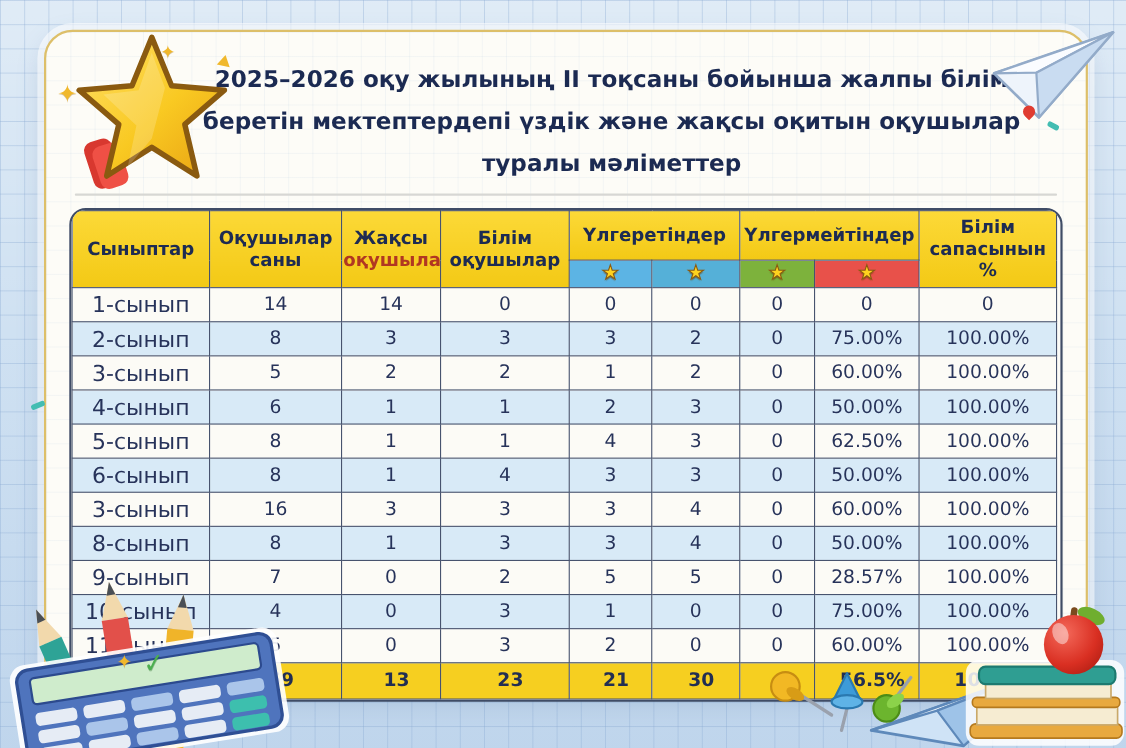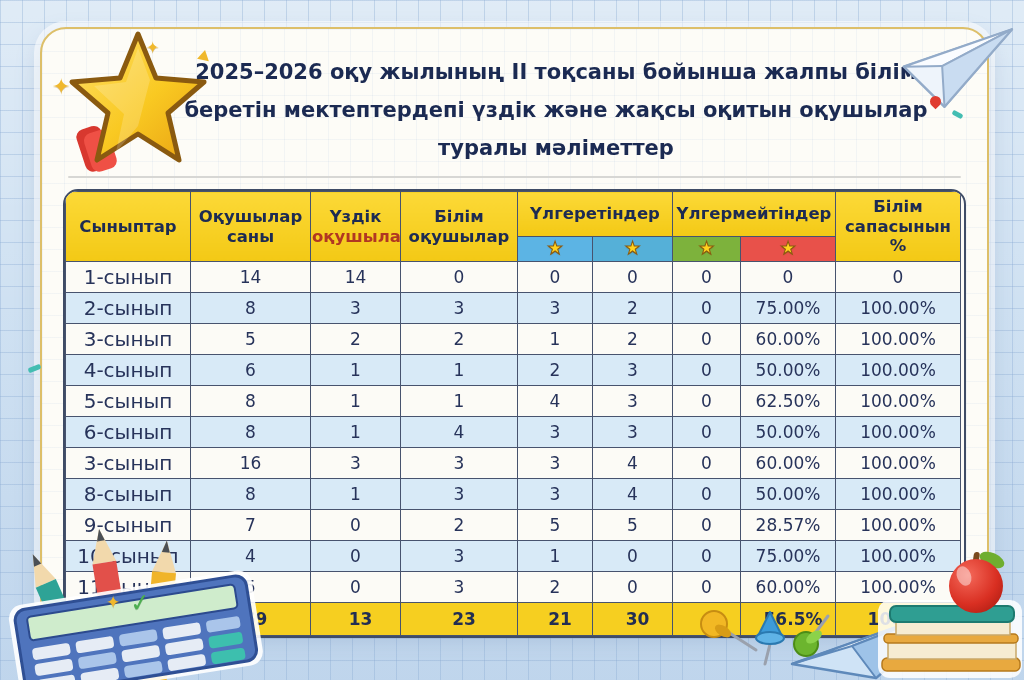--- a/index.html
+++ b/index.html
@@ -79,21 +79,21 @@
             <col style="width:80px">
           <col style="width:68px">
             <col style="width:95px">
             <col style="width:125px">
         </colgroup>
         <thead>
           <tr class="hrow1">
             <th rowspan="2">Сыныптар</th>
             <th rowspan="2">Оқушылар саны</th>
             <th rowspan="2">
-              <span>Үздік</span><br>
+              <span>Жақсы</span><br>
               <span class="word-red">оқушылар</span>
             </th>
             <th rowspan="2">Білім оқушылар</th>
             <th colspan="2">Үлгеретіндер</th>
             <th colspan="2">Үлгермейтіндер</th>
             <th rowspan="2">Білім сапасынын %</th>
           </tr>
           <tr class="hrow2">
             <th class="sub-blue"><span class="star">★</span></th>
             <th class="sub-blue2"><span class="star">★</span></th>

